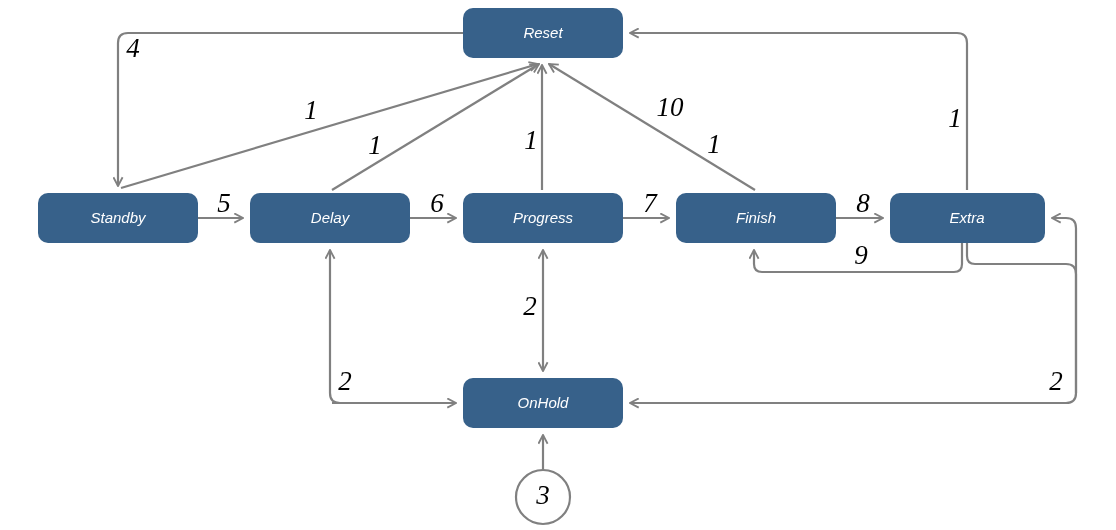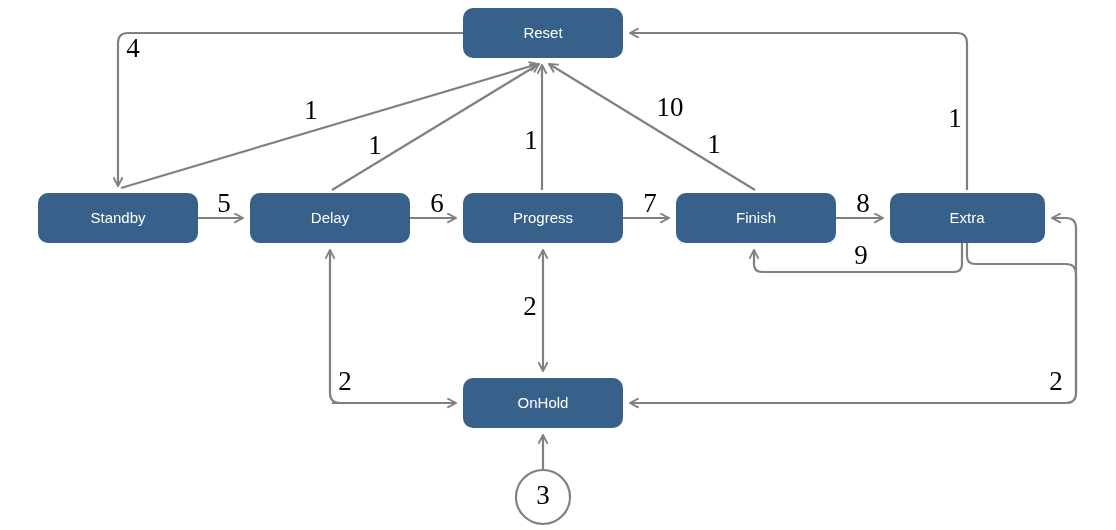--- a/index.html
+++ b/index.html
@@ -9,20 +9,21 @@
   }
   body {
     font-family: "Liberation Sans", sans-serif;
   }
   #diagram-root {
     position: relative;
     width: 1116px;
     height: 530px;
     background: #ffffff;
     overflow: hidden;
+    font-style: italic;
   }
   svg.canvas {
     position: absolute;
     left: 0;
     top: 0;
     width: 1116px;
     height: 530px;
     display: block;
   }
   .node-rect {

